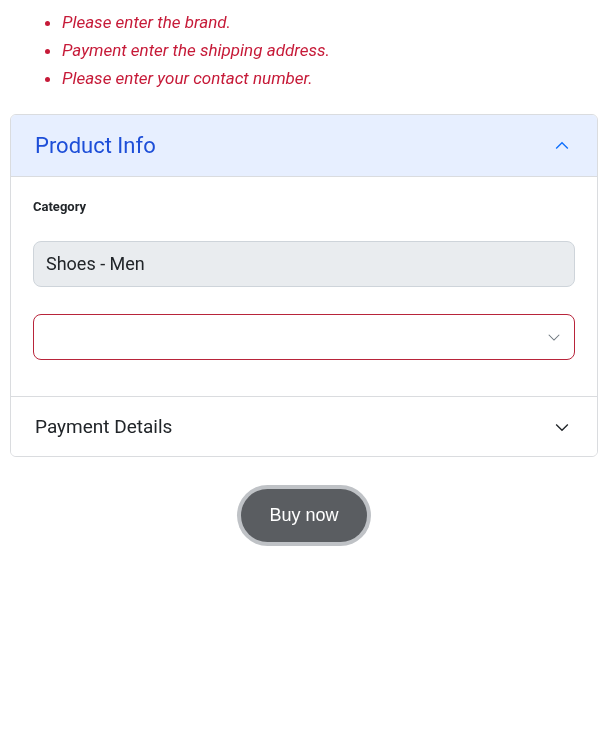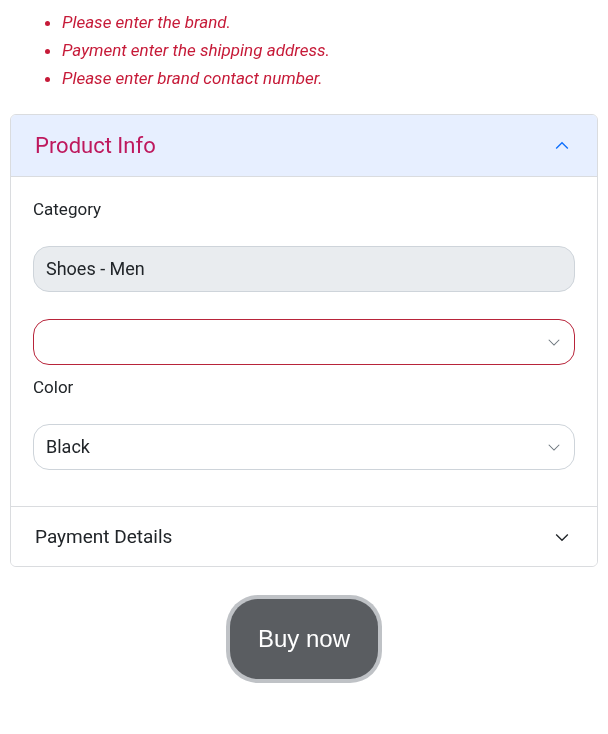--- a/index.html
+++ b/index.html
@@ -42,52 +42,52 @@
     display:flex;
     align-items:center;
     justify-content:space-between;
     padding: 18px 24px;
     font-size: 19px;
     cursor: pointer;
     user-select: none;
   }
   .card-header.active {
     background: #e7efff;
-    color: #be185d;
+    color: #1d4ed8;
     font-size: 22px;
     border-bottom: 1px solid #dadcdf;
     gap: 28px;
   }
   .card-header .chev {
     width: 22px; height: 22px;
     display: inline-flex; align-items:center; justify-content:center;
   }
   .card-header .chev svg { width: 20px; height: 20px; stroke: #0d6efd; stroke-width: 1.6; fill:none; }
   .card-header.collapsed { background:#fff; color:#212529; border-top:1px solid #dadcdf; }
   .card-header.collapsed .chev svg { stroke: #212529; }
   .card-body {
     padding: 22px 22px 24px 22px;
     background:#fff;
   }
   
   .fld { margin-bottom: 12px; }
   .fld label {
     display:block;
-    font-weight: 400;
-    font-size: 17px;
+    font-weight: 700;
+    font-size: 13px;
     margin-bottom: 8px;
   }
   .select-box {
     position: relative;
     width: 100%;
   }
   .select-box .value {
     width:100%;
     border:1px solid #ced4da;
-    border-radius:16px;
+    border-radius:8px;
     background:#fff;
     font-size: 18px;
     color:#212529;
     padding: 10px 36px 10px 12px;
     line-height: 1.3;
     min-height: 46px;
     display:flex; align-items:center;margin-top:27px;
   }
   .select-box.disabled .value {
     background:#e9ecef;
@@ -109,37 +109,37 @@
   }
   .select-box .caret svg { width:18px; height:18px; stroke:#6c757d; stroke-width:1.4; fill:none;}
   
   .buy-row {
     text-align:center;
   }
   .buy-btn {
     display:inline-block;
     background:#5a5d61;
     color:#fff;
-    font-size:24px;
+    font-size:18px;
     border:none;
-    padding: 26px 28px;
+    padding: 16px 28px;
     border-radius: 28px;
     cursor:pointer;
     box-shadow: 0 0 0 4px #bfc2c6;
     outline:none;
   }
 </style>
 </head>
 <body>
 
 <div class="wrap">
   <ul class="error-list">
     <li>Please enter the brand.</li>
     <li>Payment enter the shipping address.</li>
-    <li>Please enter brand contact number.</li>
+    <li>Please enter your contact number.</li>
   </ul>
 
   <div class="card">
     <div class="card-header active">
       <span>Product Info</span>
       <span class="chev">
         <svg viewBox="0 0 24 24">
             <polyline points="5 15 12 8 19 15"></polyline>
           </svg>
       </span>
@@ -157,31 +157,20 @@
         <div class="select-box invalid">
           <div class="value"></div>
           <span class="caret">
             <svg viewBox="0 0 24 24">
                 <polyline points="5 9 12 16 19 9"></polyline>
               </svg>
           </span>
         </div>
       </div>
 
-      <div class="fld">
-        <label>Color</label>
-        <div class="select-box">
-          <div class="value">Black</div>
-          <span class="caret">
-            <svg viewBox="0 0 24 24">
-                <polyline points="5 9 12 16 19 9"></polyline>
-              </svg>
-          </span>
-        </div>
-      </div>
 
 
     </div>
 
     <div class="card-header collapsed">
       <span>Payment Details</span>
       <span class="chev">
         <svg viewBox="0 0 24 24">
             <polyline points="5 9 12 16 19 9"></polyline>
           </svg>

